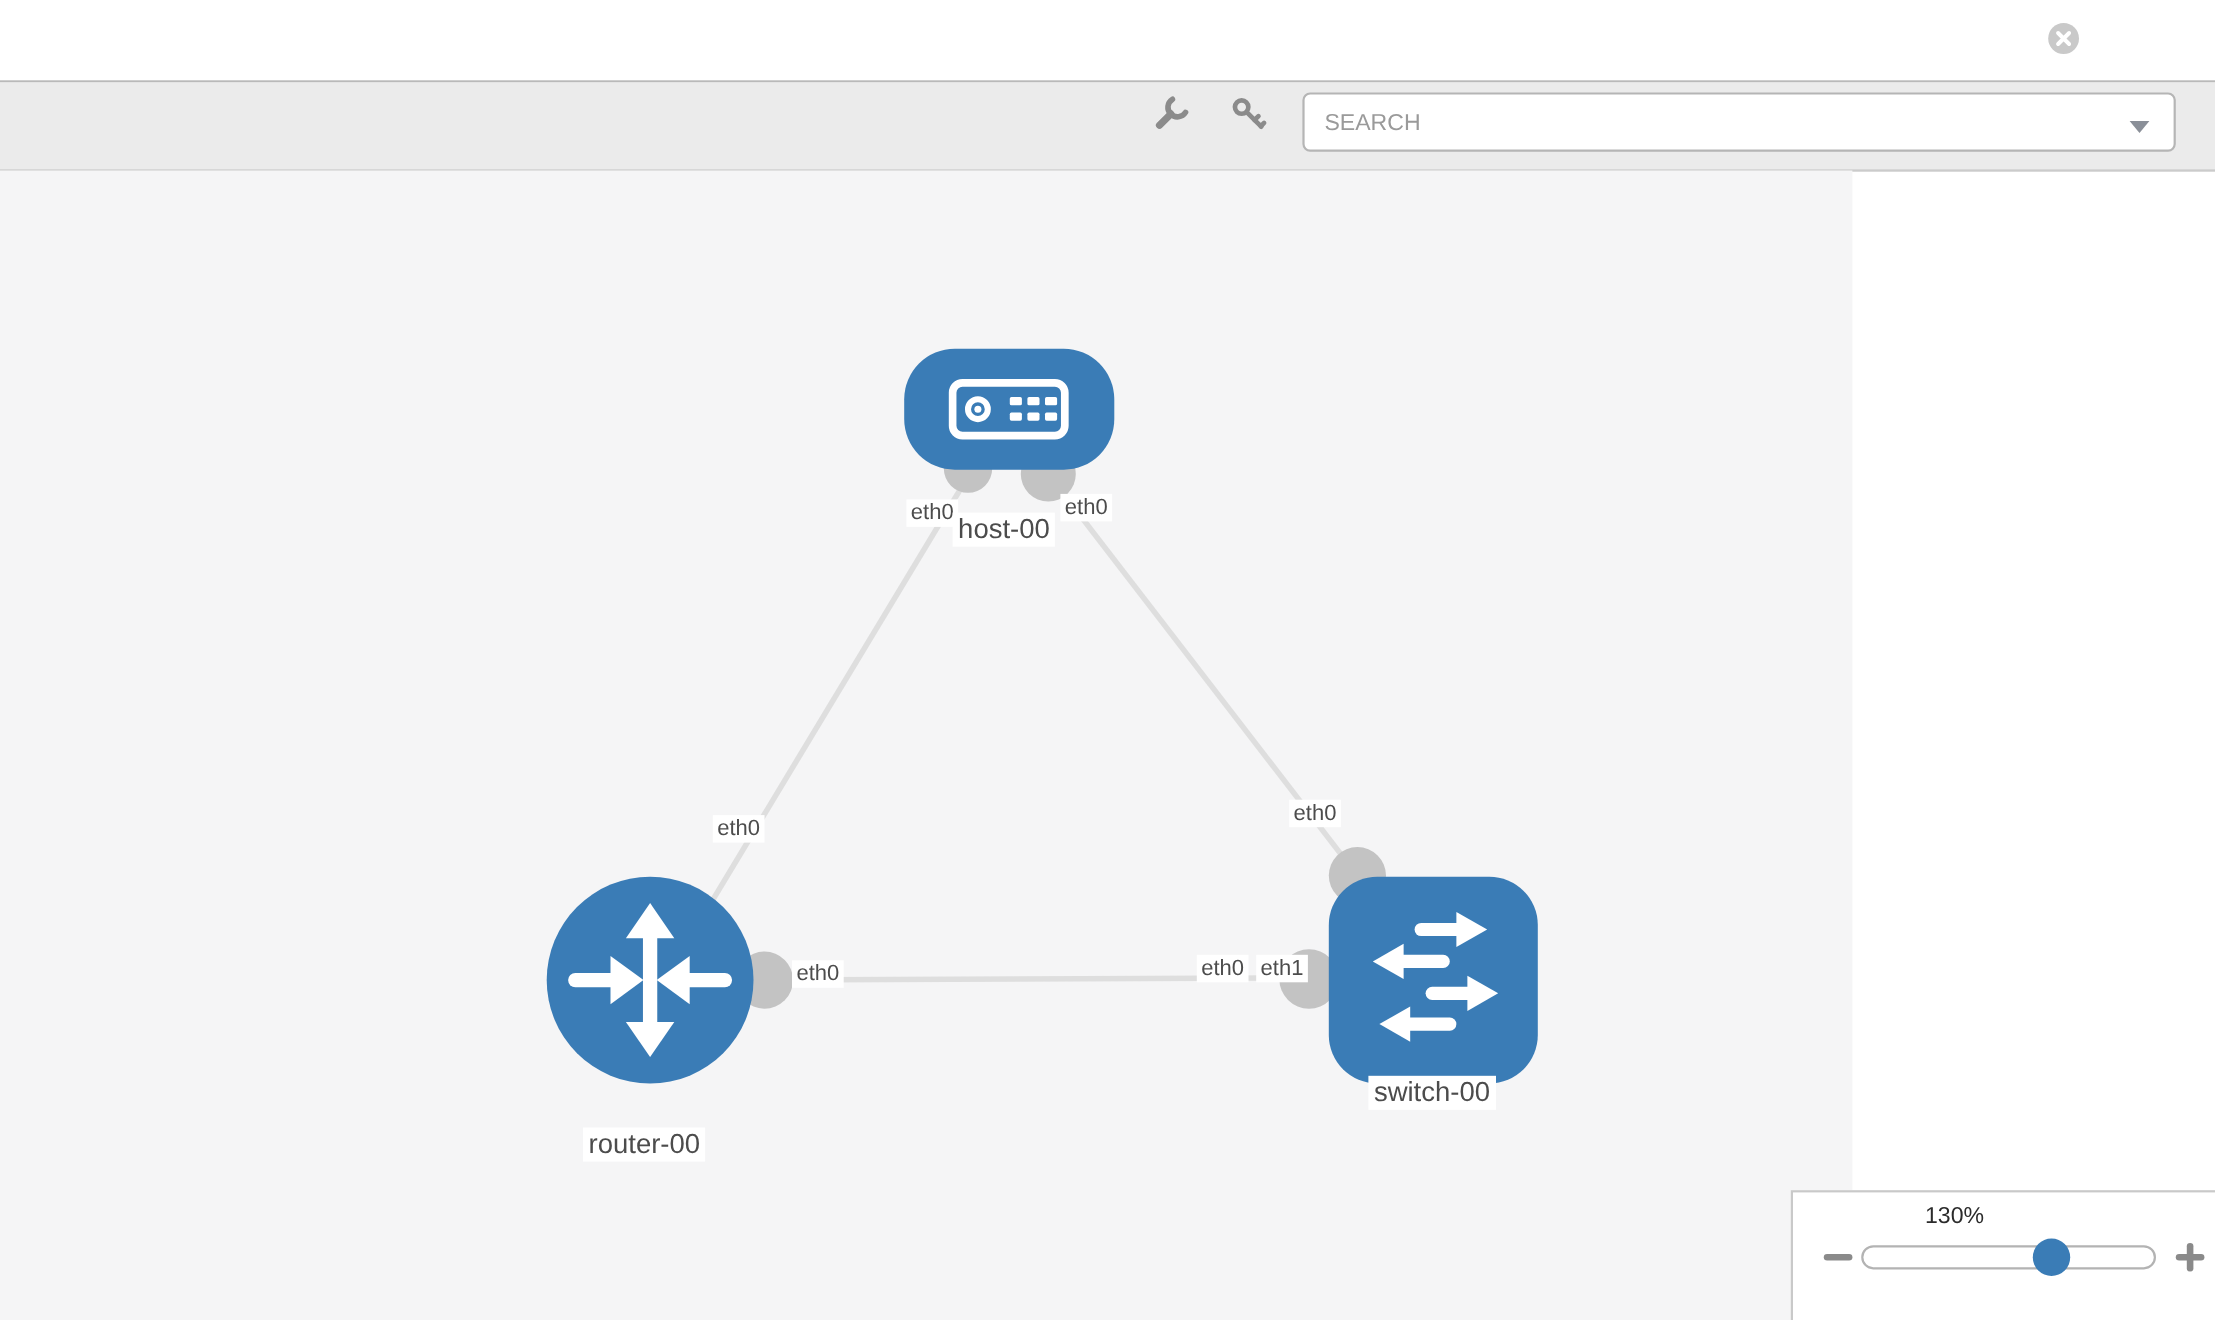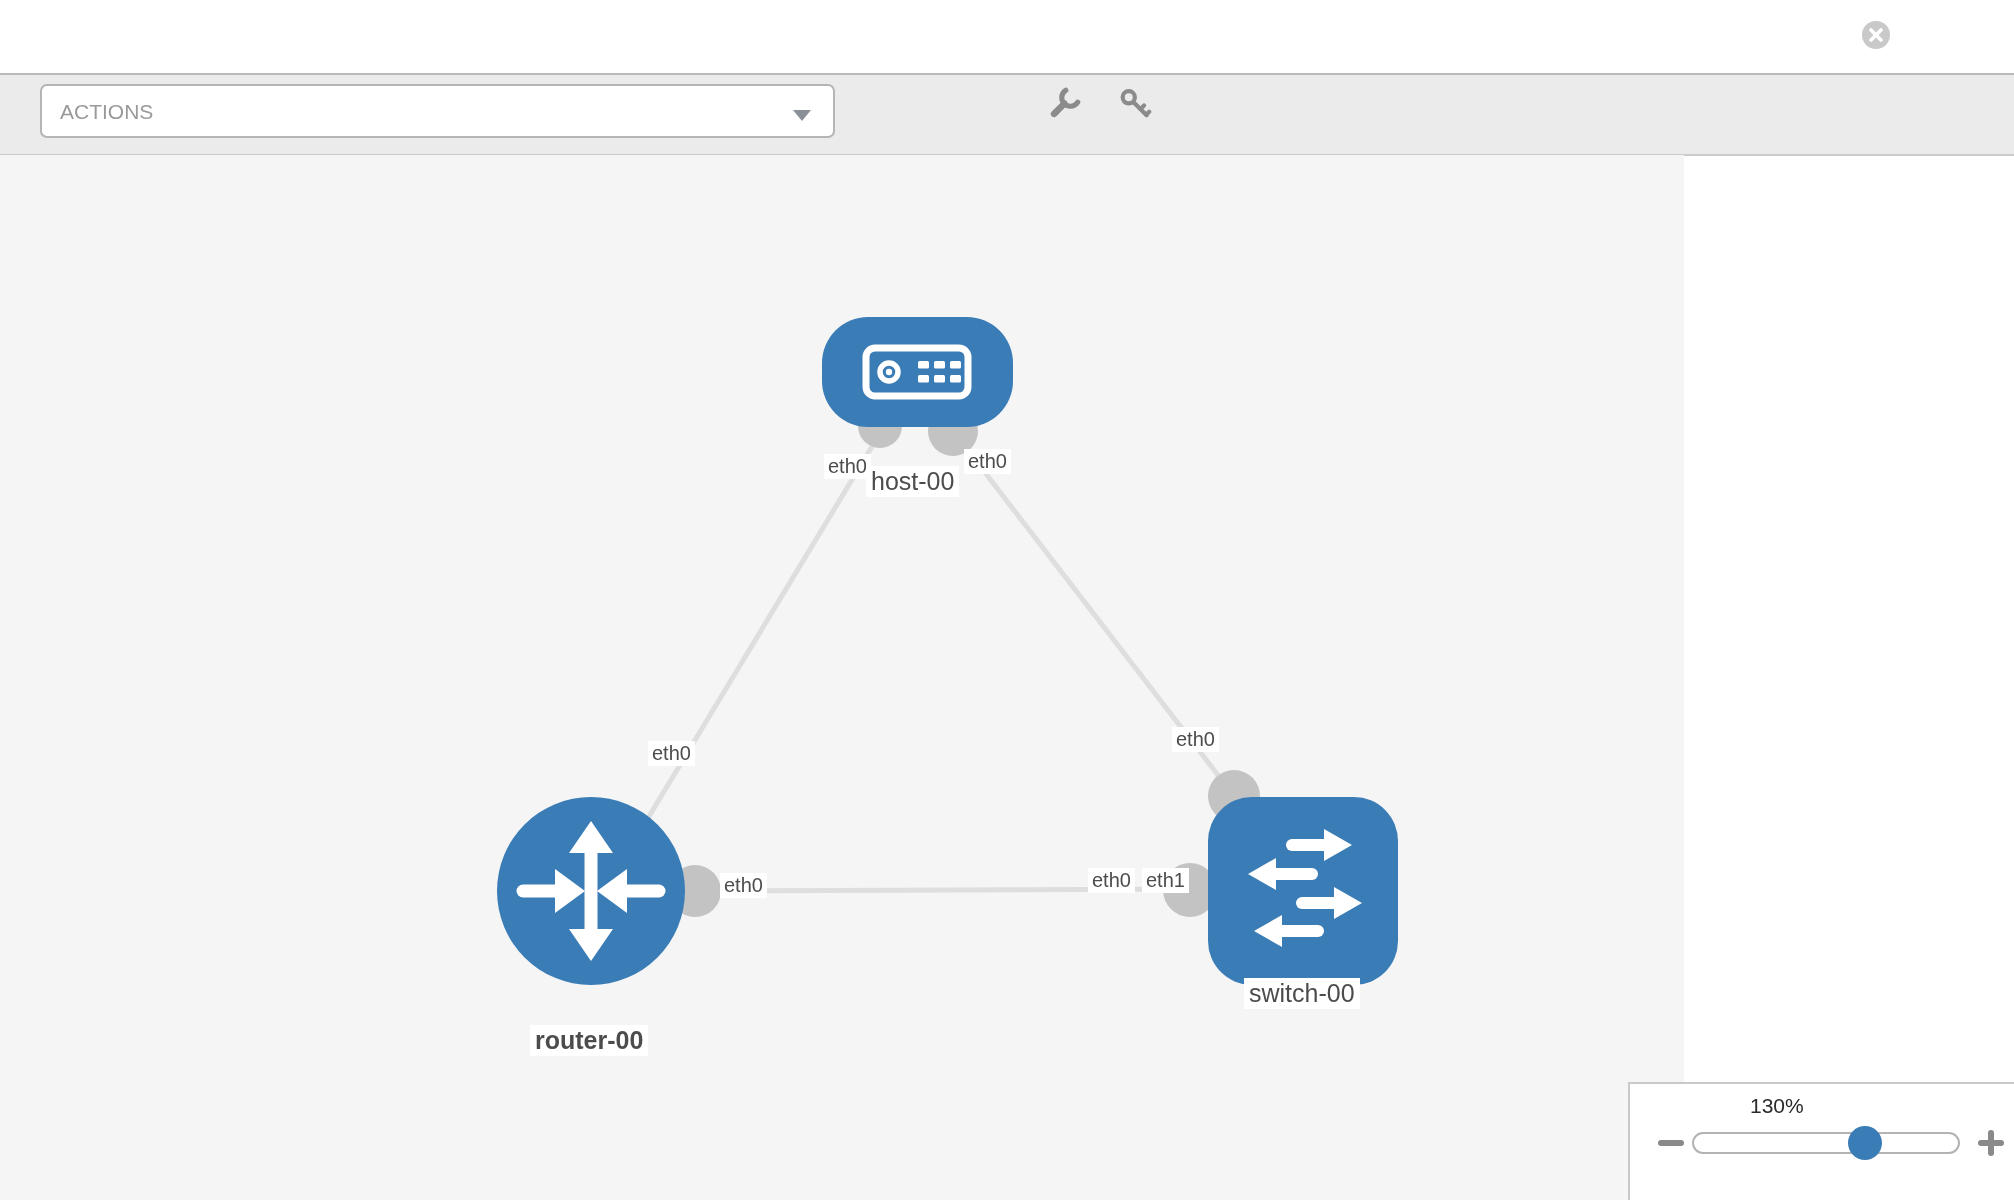--- a/index.html
+++ b/index.html
@@ -30,21 +30,21 @@
   .node-host{left:822px;top:162px;width:191px;height:110px;border-radius:46px;}
   .node-router{left:497px;top:642px;width:188px;height:188px;border-radius:50%;}
   .node-switch{left:1208px;top:642px;width:190px;height:188px;border-radius:44px;}
   .node svg{position:absolute;}
   .node-host svg{left:40px;top:27px;}
   .node-router svg{left:0;top:0;}
   .node-switch svg{left:0;top:0;}
   
   .nlabel{position:absolute;background:#ffffff;color:#4c4c4c;font-size:25px;padding:1px 5px;white-space:nowrap;margin-top:28px;}
   .label-host{left:866px;top:283px;}
-  .label-router{left:530px;top:842px;font-weight:bold;}
+  .label-router{left:530px;top:842px;}
   .label-switch{left:1244px;top:795px;}
   .plabel{position:absolute;background:#ffffff;color:#4c4c4c;font-size:20px;padding:1px 4px;white-space:nowrap;}
   .pl-host-left{left:824px;top:299px;}
   .pl-host-right{left:964px;top:294px;}
   .pl-router-top{left:648px;top:586px;}
   .pl-switch-top{left:1172px;top:572px;}
   .pl-router-right{left:720px;top:718px;}
   .pl-switch-left-back{left:1088px;top:713px;}
   .pl-switch-left{left:1142px;top:713px;}
   
@@ -65,41 +65,41 @@
     <svg width="14" height="14" viewBox="0 0 14 14">
       <g stroke="#ffffff" stroke-width="3.6" stroke-linecap="round">
         <line x1="2" y1="2" x2="12" y2="12"></line>
           <line x1="12" y1="2" x2="2" y2="12"></line>
       </g>
     </svg>
   </div>
 </div>
 
 <div class="toolbar">
-  <div class="select-box actions-select">
-    <span class="sel-label">ACTIONS</span>
-    <span class="caret"></span>
-  </div>
 
   <svg class="tool-icon wrench-icon" viewBox="0 0 24 24">
     <g stroke="#8b8b8b" fill="none">
       <path d="M12.6 3.0 A6.1 6.1 0 1 0 21.0 11.4" stroke-width="3.6" stroke-linecap="round"></path>
       <path d="M4.3 19.7 L11.6 12.4" stroke-width="4.6" stroke-linecap="round"></path>
     </g>
   </svg>
 
   <svg class="tool-icon key-icon" viewBox="0 0 24 24">
     <g stroke="#8b8b8b" fill="none" stroke-linecap="round">
       <circle cx="7.6" cy="8.0" r="4.3" stroke-width="3"></circle>
       <path d="M11.0 11.4 L20.2 20.6" stroke-width="3"></path>
       <path d="M15.9 16.3 L18.4 13.8" stroke-width="3"></path>
       <path d="M19.9 20.3 L22.0 18.2" stroke-width="3"></path>
     </g>
   </svg>
 
+  <div class="select-box search-select">
+    <span class="sel-label">SEARCH</span>
+    <span class="caret"></span>
+  </div>
 </div>
 
 <div class="canvas">
 
   <svg class="links-layer" width="2014" height="1045" viewBox="0 155 2014 1045">
     <g stroke="#dedede" stroke-width="5">
       <line x1="888" y1="420" x2="648" y2="818"></line>
       <line x1="953" y1="431" x2="1234" y2="796"></line>
       <line x1="660" y1="891" x2="1210" y2="889"></line>
     </g>

